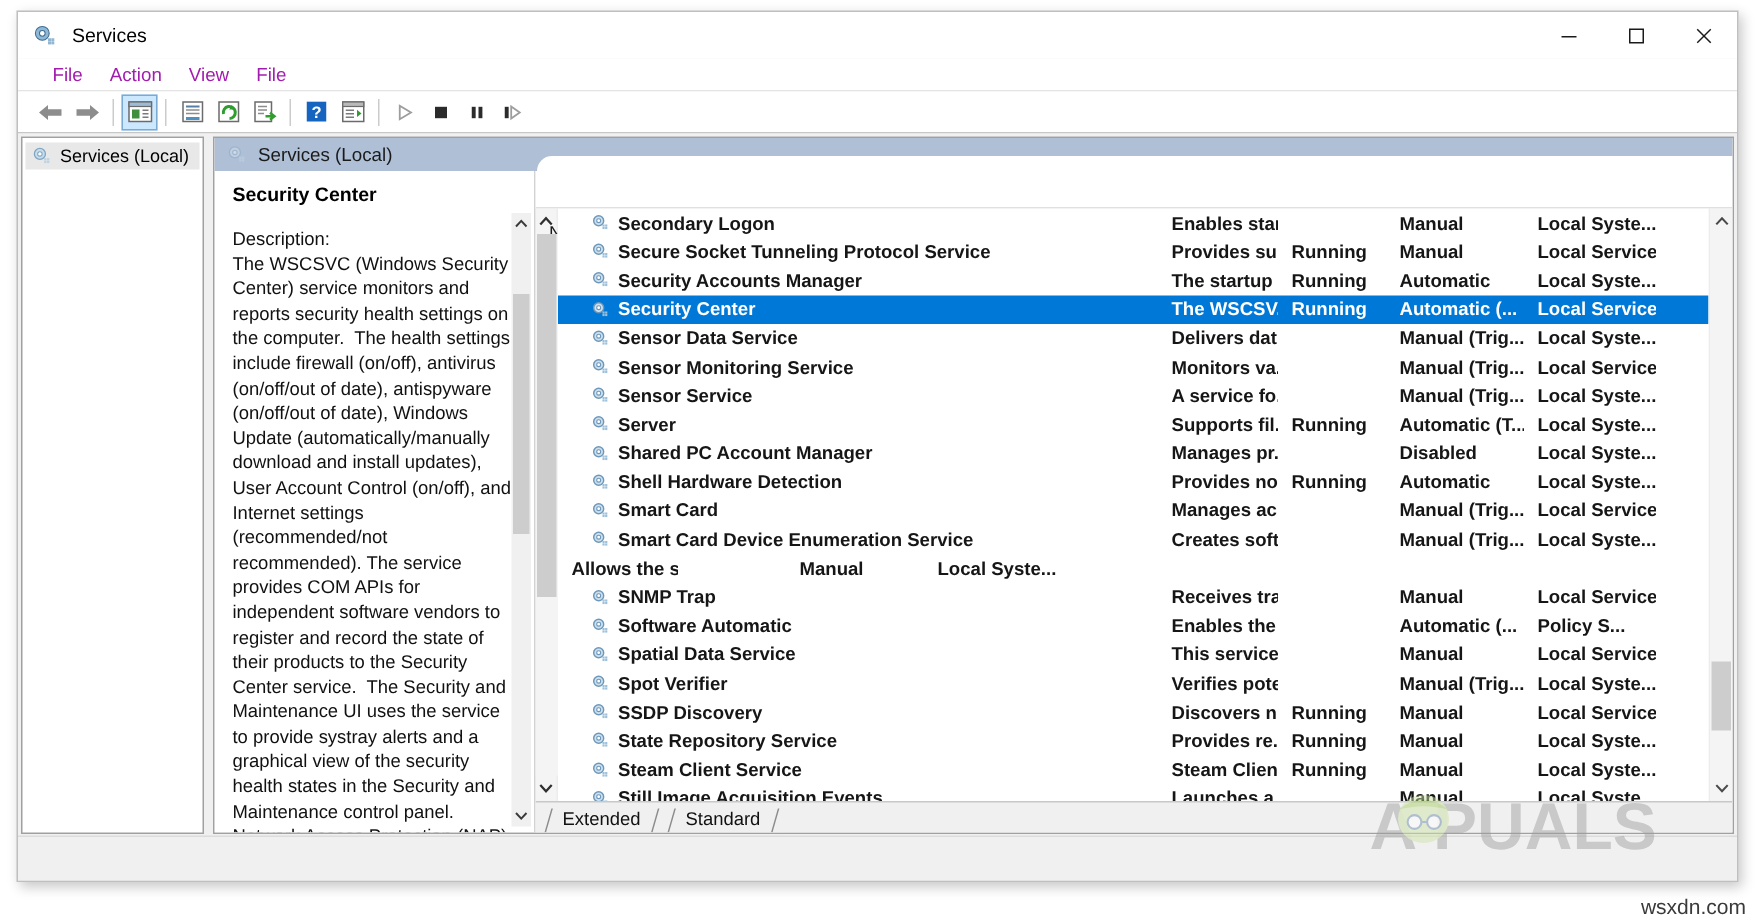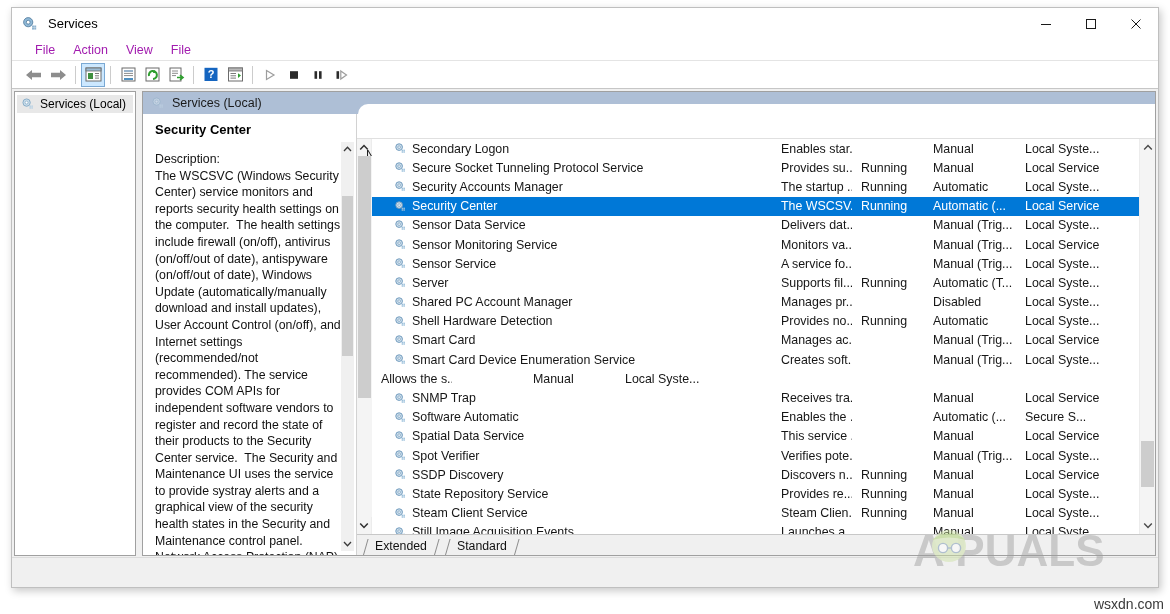--- a/index.html
+++ b/index.html
@@ -177,20 +177,21 @@
     width: 15px; flex: 0 0 15px; background: #f4f4f4;
     display: flex; flex-direction: column; align-items: center;
     border-right: 1px solid #ececec;
   }
   .sbv-arrow { height: 17px; width: 15px; display: flex; align-items: center; justify-content: center; font-size: 9px; color: #5a5a5a; }
   .sbv-track { flex: 1 1 auto; width: 15px; position: relative; background: #f4f4f4; }
   .sbv-thumb { position: absolute; left: 1px; width: 13px; background: #cdcdcd; }
   #rows {
     flex: 1 1 auto; overflow: hidden; position: relative;
     background: #ffffff;
+    font-weight: bold;
   }
   .row {
     display: flex; align-items: center;
     height: 19.2px;
     font-size: 12.4px; color: #161616;
     cursor: default;
     white-space: nowrap;
   }
   .row.selected { background: #0078d7; color: #ffffff; }
   .cell { overflow: hidden; text-overflow: clip; padding-left: 9px; }
@@ -742,21 +743,21 @@
                         <rect x="11.6" y="11.4" width="1.8" height="1.8"></rect>
                         <rect x="9.4" y="11.4" width="1.8" height="1.8"></rect>
                         <rect x="11.6" y="9.4" width="1.8" height="1.8"></rect>
                       </g>
                     </svg>
                     <span>Software Automatic</span>
                   </div>
                   <div class="cell" style="width:80px">Enables the ...</div>
                   <div class="cell" style="width:72px"></div>
                   <div class="cell" style="width:92px">Automatic (...</div>
-                  <div class="cell" style="width:88px">Secure S...</div>
+                  <div class="cell" style="width:88px">Policy S...</div>
                 </div>
                 <div class="row">
                   <div class="cell name" style="width:400px">
                     <svg class="gear" width="13" height="13" viewBox="0 0 16 16">
                       <circle cx="6.3" cy="6.3" r="4.1" fill="#cfe0ed" stroke="#6d98bb" stroke-width="1.2"></circle>
                       <circle cx="6.3" cy="6.3" r="1.6" fill="#ffffff" stroke="#6d98bb" stroke-width="0.9"></circle>
                       <g fill="#9cc0db">
                         <rect x="9.4" y="9.4" width="1.8" height="1.8"></rect>
                         <rect x="11.6" y="11.4" width="1.8" height="1.8"></rect>
                         <rect x="9.4" y="11.4" width="1.8" height="1.8"></rect>

